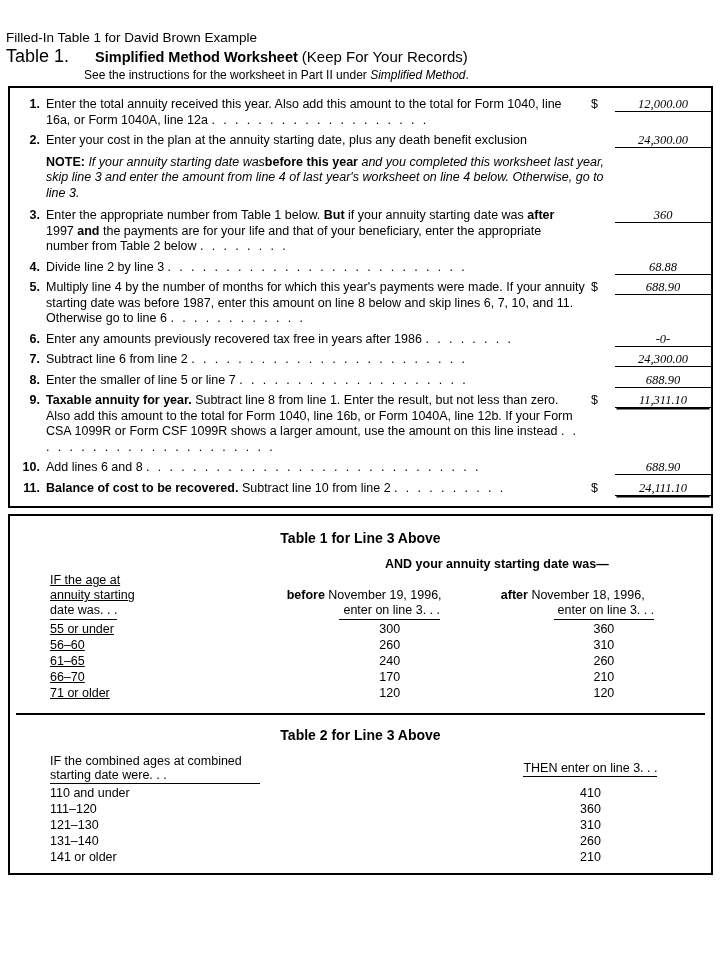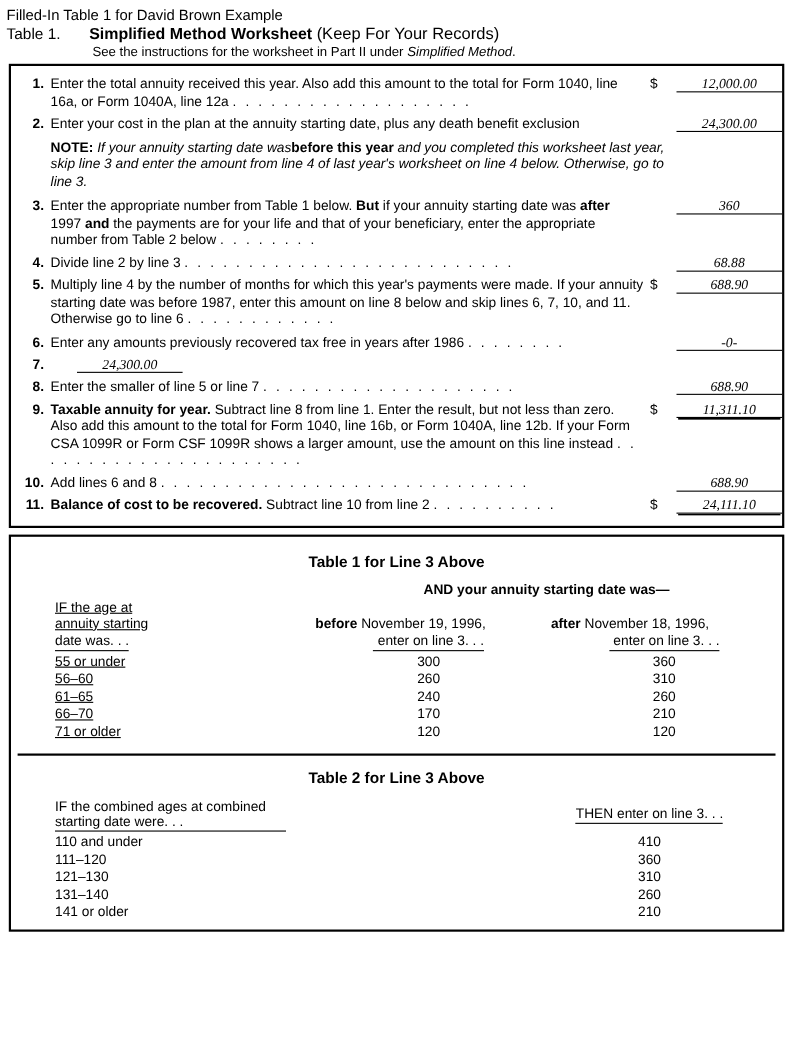--- a/index.html
+++ b/index.html
@@ -15,34 +15,35 @@
     font-size: 12px;
     position: relative;
     overflow: hidden;
   }
   .page {
     width: 721px;
     height: 876px;
     position: relative;
     box-sizing: border-box;
     padding: 4px;
+    margin-top: 24px;
   }
   
   .doc-title {
     font-size: 13.5px;
     padding: 2px 0 1px 2px;
     white-space: nowrap;
   }
   .table-caption-row {
     display: flex;
     align-items: baseline;
     padding: 0 0 0 2px;
   }
   .table-caption-label {
-    font-size: 14px;
+    font-size: 18px;
     margin-right: 26px;
     white-space: nowrap;
     text-align: right;
   }
   .table-caption-title {
     font-size: 14.5px;
     font-weight: bold;
     white-space: nowrap;
   }
   .table-caption-title .light {
@@ -273,20 +274,24 @@
         <span class="dots">. . . . . . . .</span>
       </div>
       <div class="ws-amt">
         <span class="dollar"></span>
         <span class="amount-val">-0-</span>
       </div>
     </div>
 
     <div class="ws-row">
       <div class="ws-num">7.</div>
+      <div class="ws-text">
+        <span>Subtract line 6 from line 2</span>
+        <span class="dots">. . . . . . . . . . . . . . . . . . . . . . . .</span>
+      </div>
       <div class="ws-amt">
         <span class="dollar"></span>
         <span class="amount-val">24,300.00</span>
       </div>
     </div>
 
     <div class="ws-row">
       <div class="ws-num">8.</div>
       <div class="ws-text">
         <span>Enter the smaller of line 5 or line 7</span>

